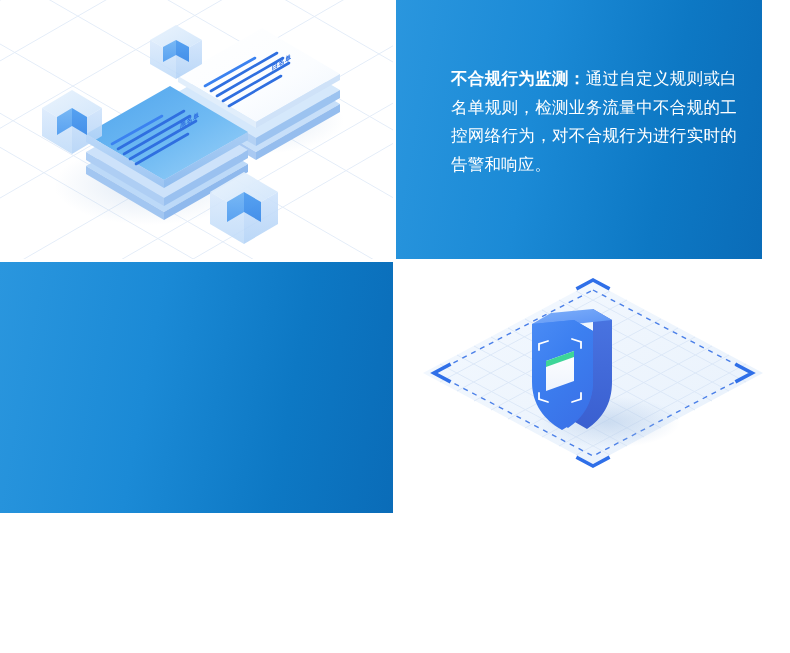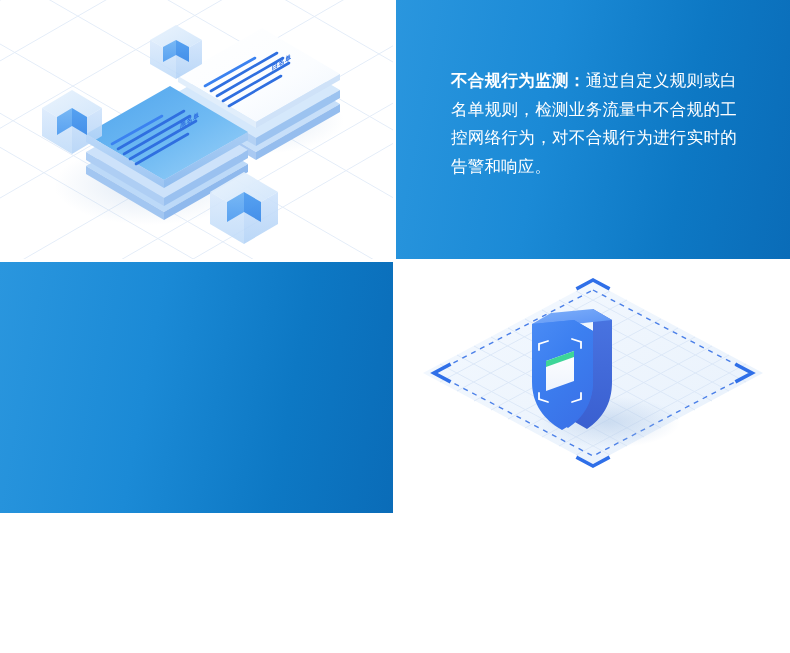--- a/index.html
+++ b/index.html
@@ -23,21 +23,21 @@
   }
 
   .panel {
     position: absolute;
     box-sizing: border-box;
     overflow: hidden;
   }
 
   
   .panel-illus-docs   { left: 0;     top: 0;   width: 393px; height: 259px; background: #ffffff; }
-  .panel-text-compliance { left: 396px; top: 0;   width: 394px; height: 259px; }
+  .panel-text-compliance { left: 396px; top: 0;   width: 366px; height: 259px; font-family: Liberation Mono, monospace; }
   .panel-text-intrusion  { left: 0;     top: 262px; width: 393px; height: 251px; }
   .panel-illus-shield    { left: 396px; top: 262px; width: 394px; height: 251px; background: #ffffff; }
 
   .blue-grad {
     background: linear-gradient(100deg, #2a96de 0%, #1b8ad6 38%, #0d78c4 72%, #0a6cb8 100%);
   }
 
   
   .text-wrap {
     position: absolute;

